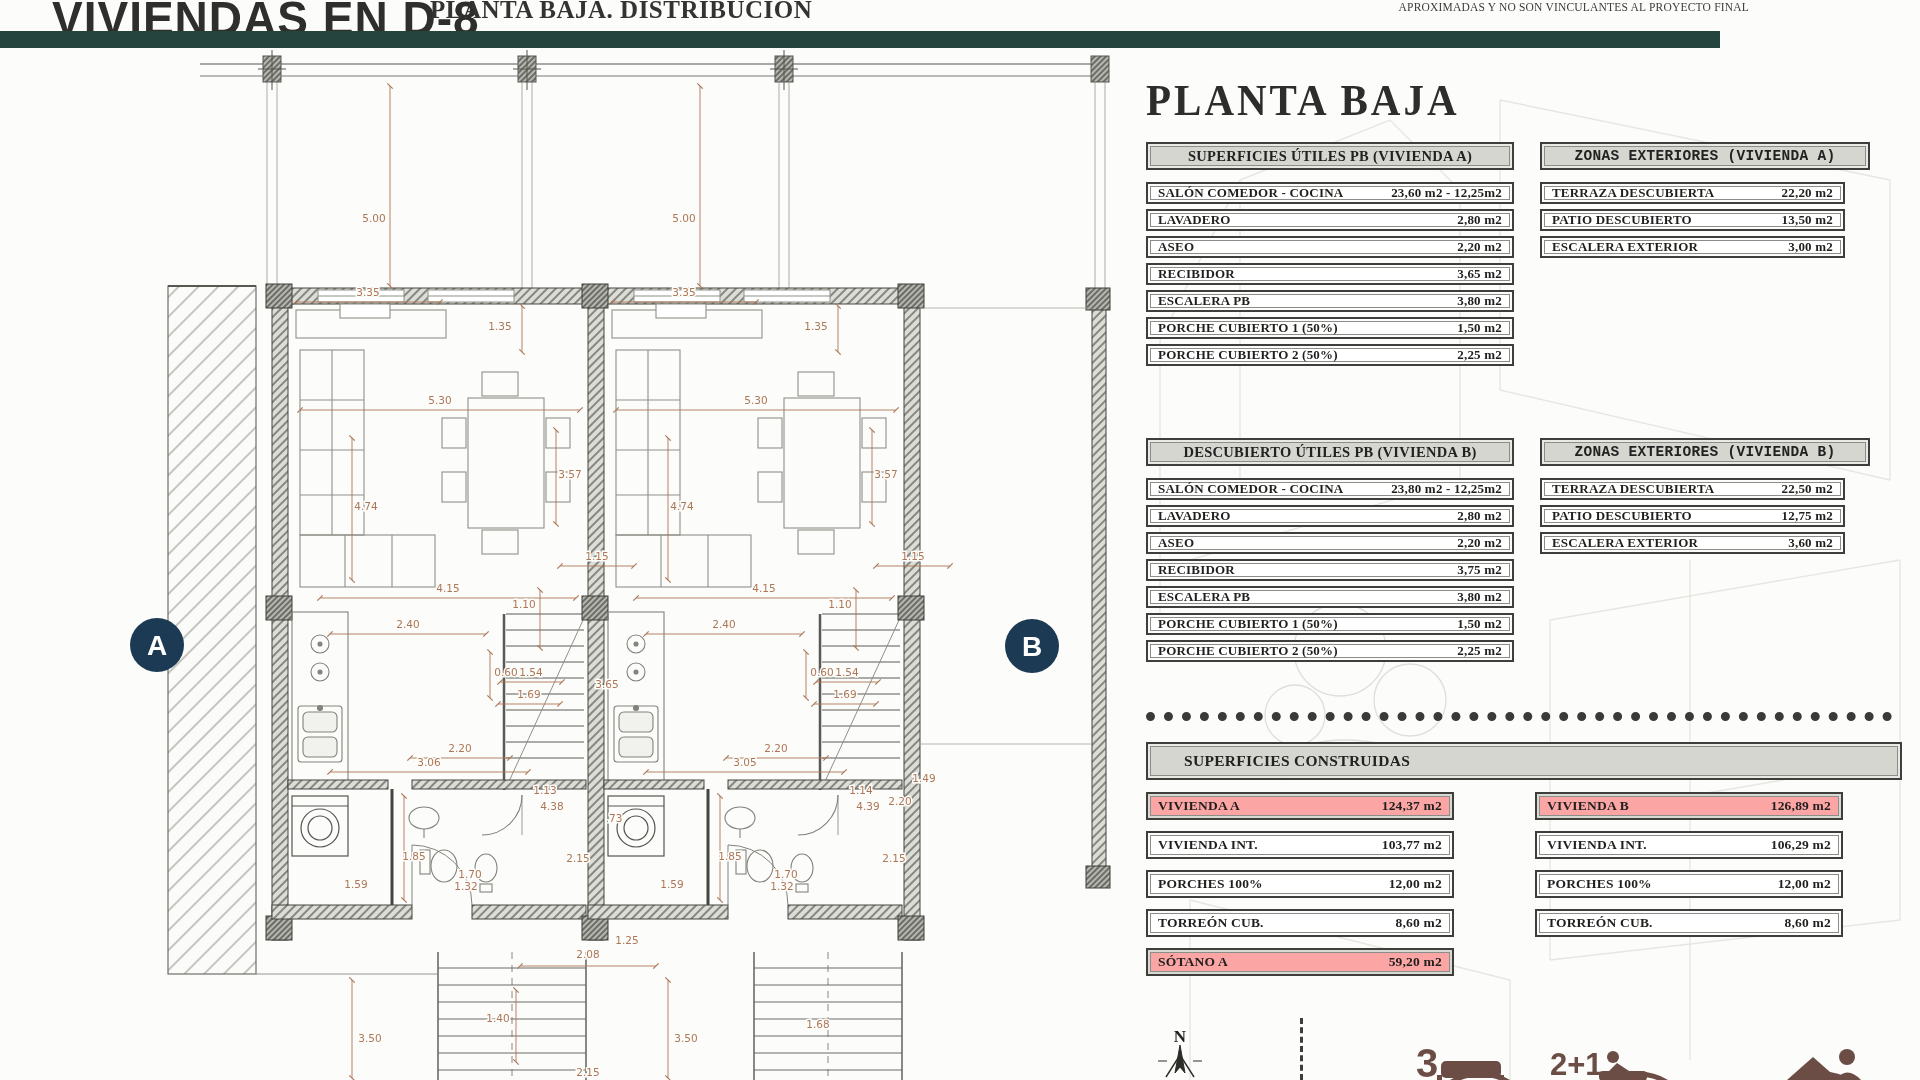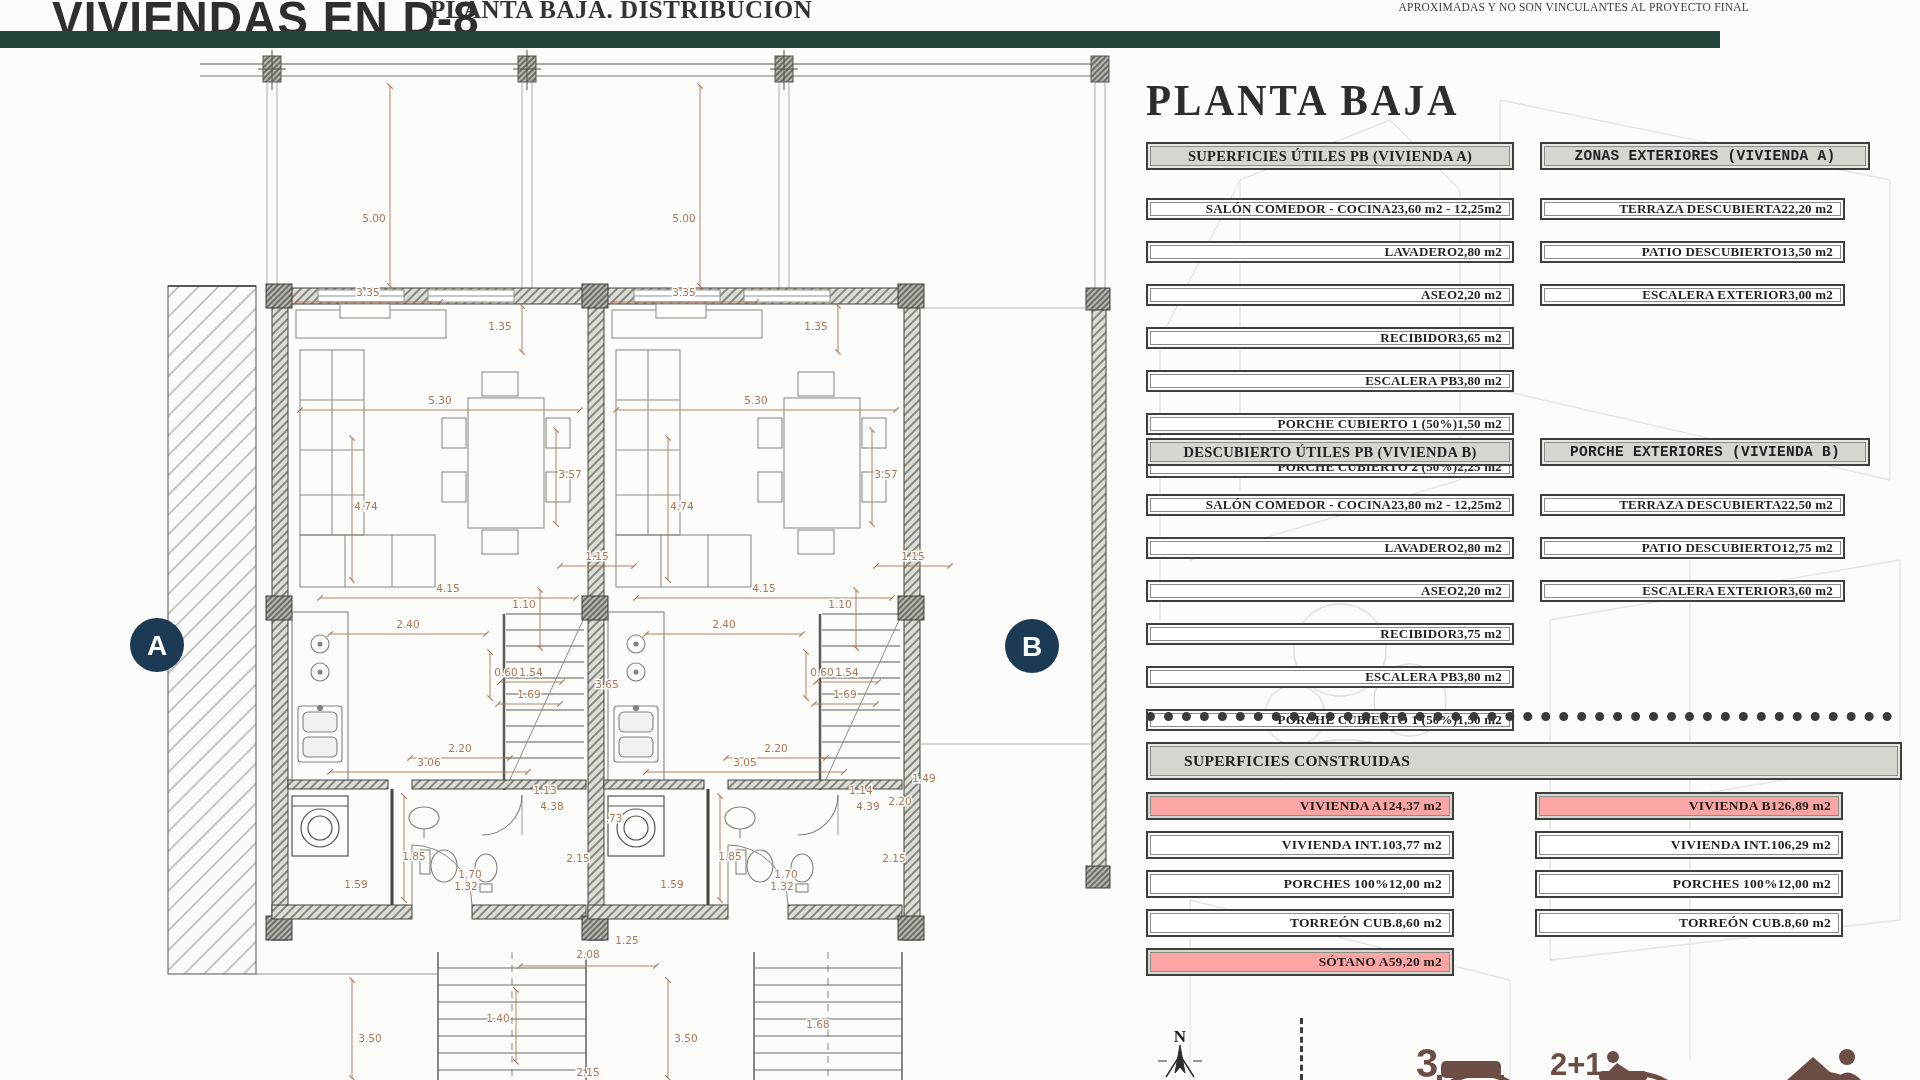--- a/index.html
+++ b/index.html
@@ -11,29 +11,29 @@
       font-family:"Liberation Sans",sans-serif;white-space:nowrap;}
   .sub-title{position:absolute;left:430px;top:-4px;font-size:25px;font-weight:700;
       color:#333331;font-family:"Liberation Serif",serif;letter-spacing:.5px;white-space:nowrap;}
   .disclaimer{position:absolute;right:171px;top:1px;font-size:11.5px;font-weight:400;
       color:#3c3c3a;font-family:"Liberation Serif",serif;letter-spacing:.2px;}
   .teal-bar{position:absolute;left:0;top:31px;width:1720px;height:17px;background:#26443e;}
   
   .panel-title{position:absolute;left:1146px;top:74px;font-size:41px;font-weight:800;
       color:#2d2d2b;letter-spacing:3px;font-family:"Liberation Serif",serif;transform:scaleY(1.08);
       transform-origin:top left;}
-  .tbl{position:absolute;display:flex;flex-direction:column;gap:16px;}
+  .tbl{position:absolute;display:flex;flex-direction:column;}
   .thead{height:28px;background:#d6d6d0;border:2px solid #3e3e3c;
       box-shadow:inset 0 0 0 2px #e9e9e4,inset 0 0 0 3px #8c8c88;
       display:flex;align-items:center;justify-content:center;
       font:700 14.5px "Liberation Serif",serif;color:#222;box-sizing:border-box;
       margin-bottom:12px;letter-spacing:.3px;}
   .trow{height:22px;background:#fff;border:2px solid #3e3e3c;
       box-shadow:inset 0 0 0 2px #fcfcfa,inset 0 0 0 3px #8c8c88;
-      display:flex;align-items:center;justify-content:flex-end;
+      display:flex;align-items:center;justify-content:space-between;
       font:700 13px "Liberation Serif",serif;color:#1f1f1d;
       padding:0 10px;box-sizing:border-box;margin-bottom:5px;letter-spacing:.2px;}
   .t-zonas .trow{width:305px;}
   .t-util .trow,.t-util .thead{width:368px;}
   .t-zonas .thead{width:330px;font-family:Liberation Mono, monospace;}
   .dots{position:absolute;left:1146px;top:712px;width:746px;height:0;
       border-top:9px dotted #3a3a38;}
   .constr{position:absolute;left:1146px;top:742px;width:744px;}
   .constr .thead{width:756px;height:38px;justify-content:flex-start;padding-left:36px;
       font-size:15.5px;}
@@ -433,21 +433,21 @@
       <div class="trow">
         <span>PORCHE CUBIERTO 1 (50%)</span>
         <span>1,50 m2</span>
       </div>
       <div class="trow">
         <span>PORCHE CUBIERTO 2 (50%)</span>
         <span>2,25 m2</span>
       </div>
     </div>
   <div class="tbl t-zonas" style="left:1540px;top:438px">
-      <div class="thead">PORCHE EXTERIORES (VIVIENDA B)</div>
+      <div class="thead">ZONAS EXTERIORES (VIVIENDA B)</div>
       <div class="trow">
         <span>TERRAZA DESCUBIERTA</span>
         <span>22,50 m2</span>
       </div>
       <div class="trow">
         <span>PATIO DESCUBIERTO</span>
         <span>12,75 m2</span>
       </div>
       <div class="trow">
         <span>ESCALERA EXTERIOR</span>

